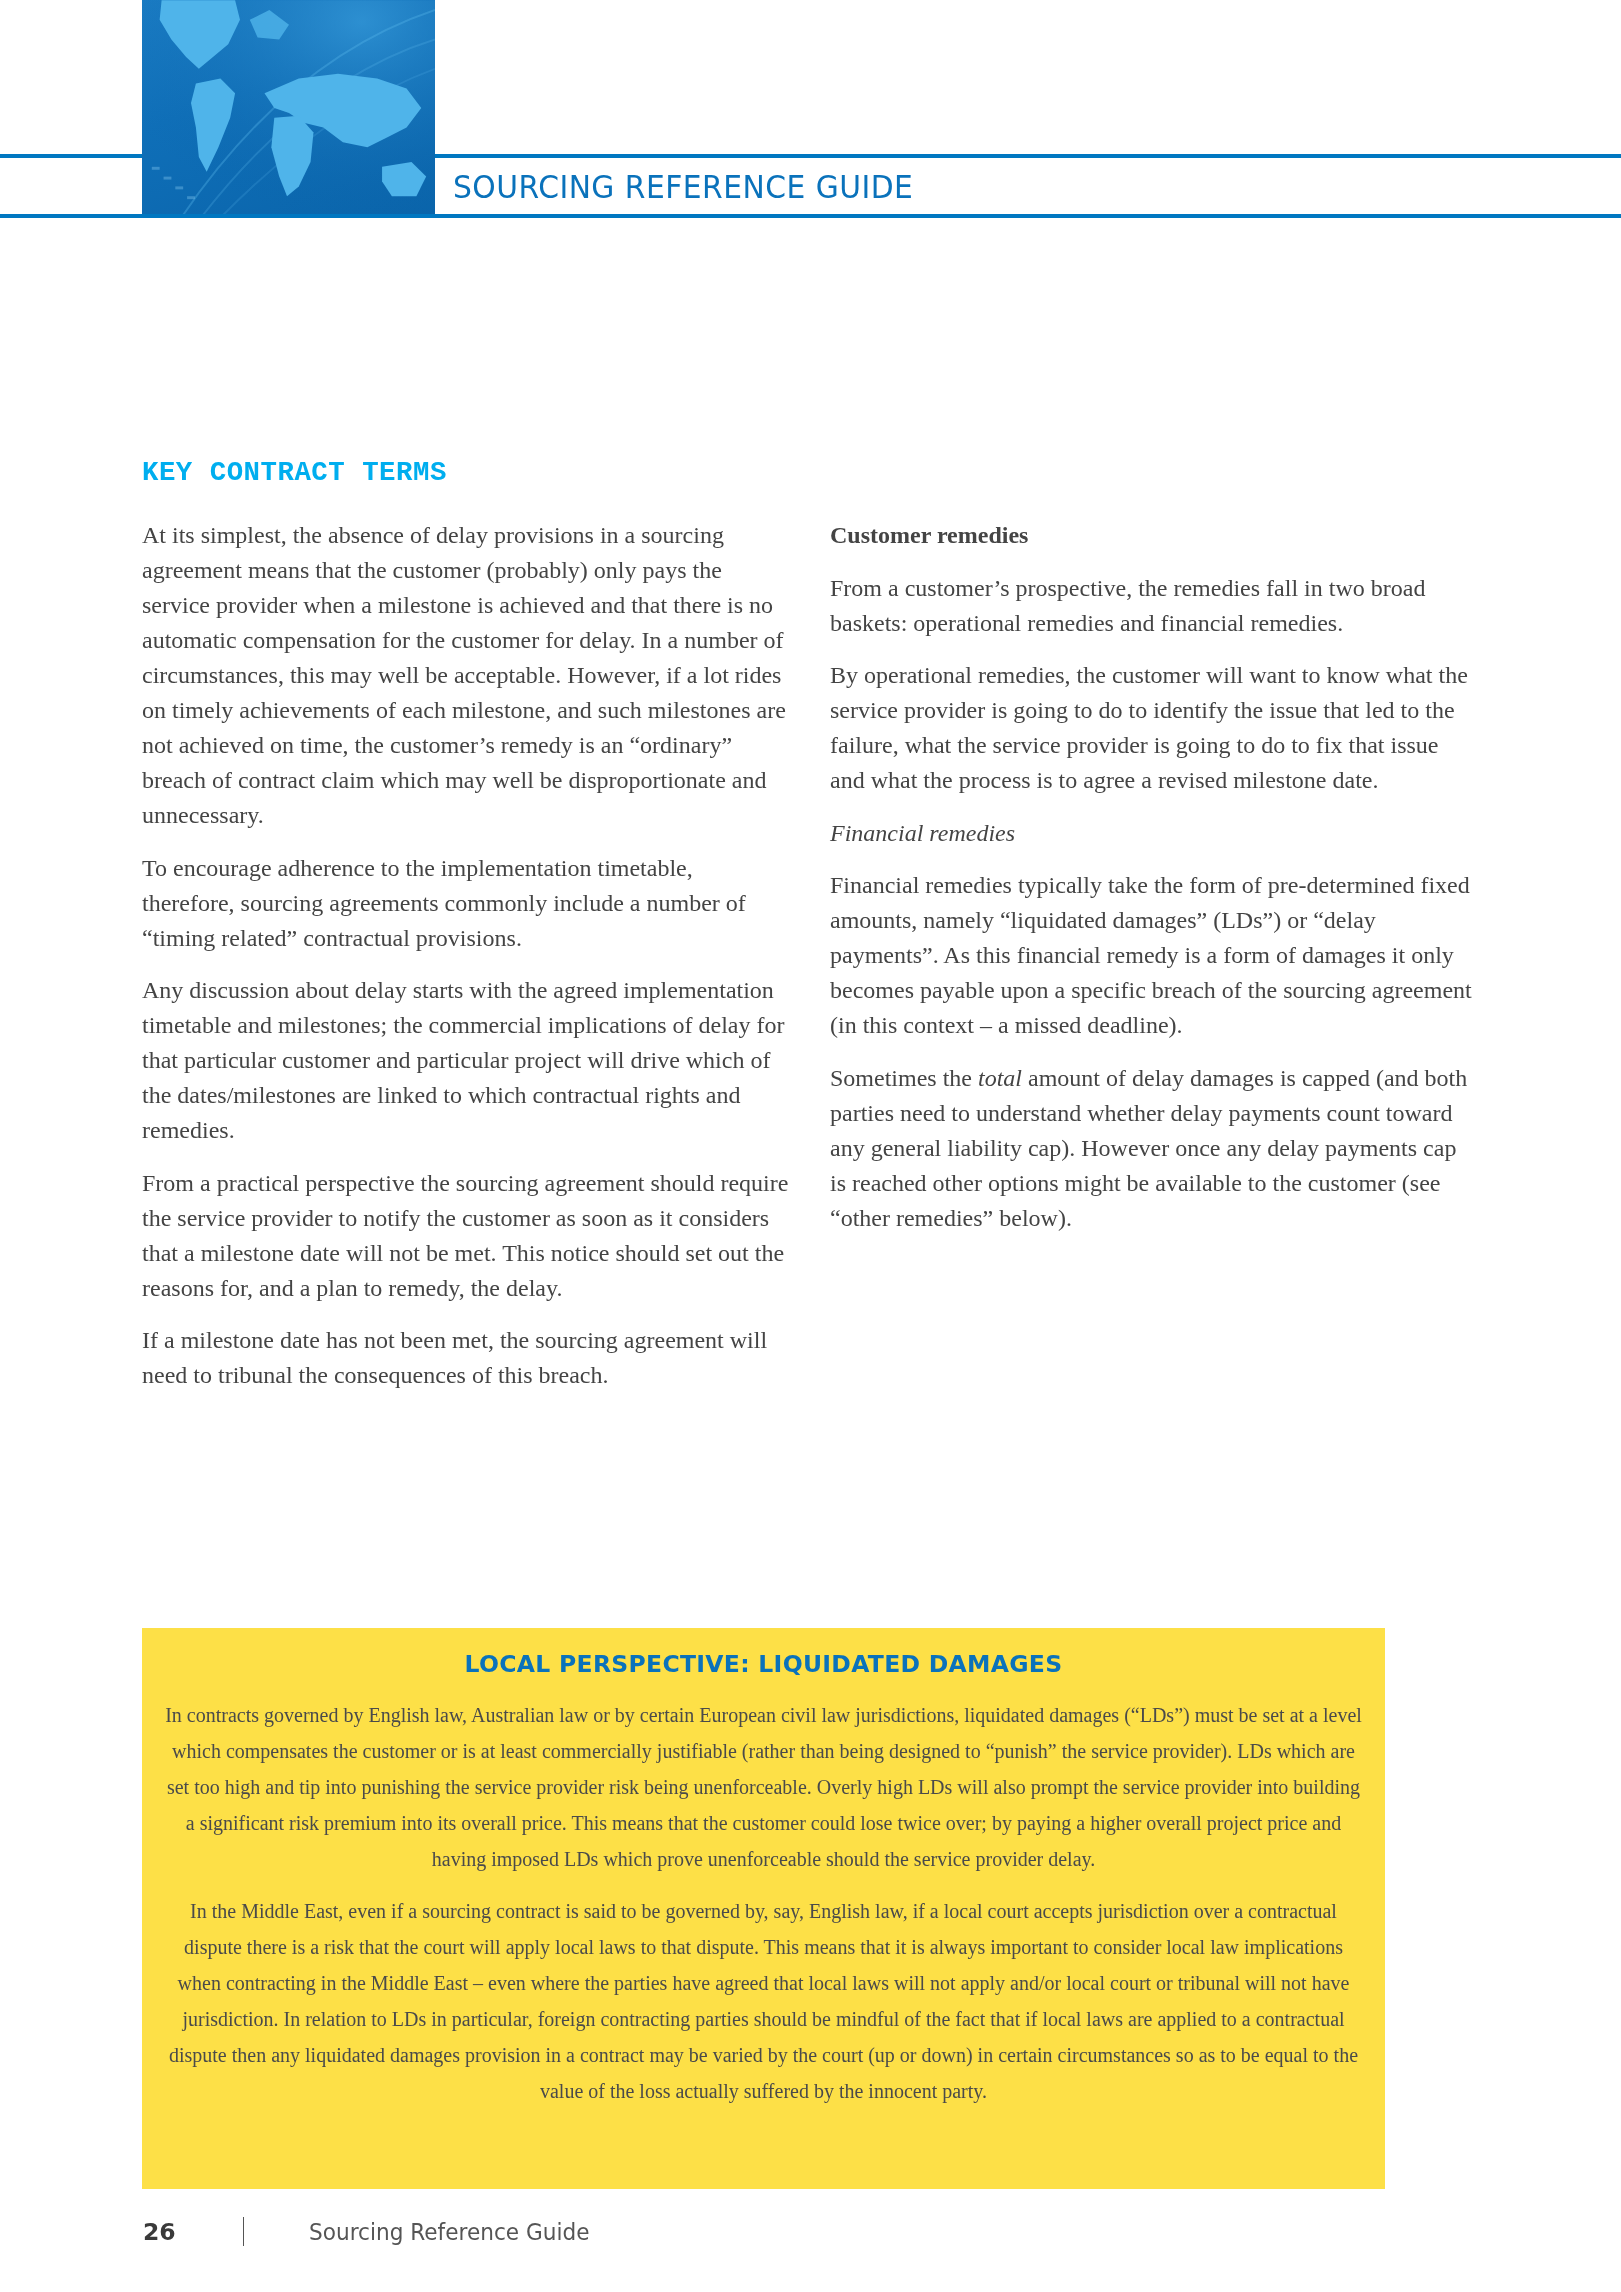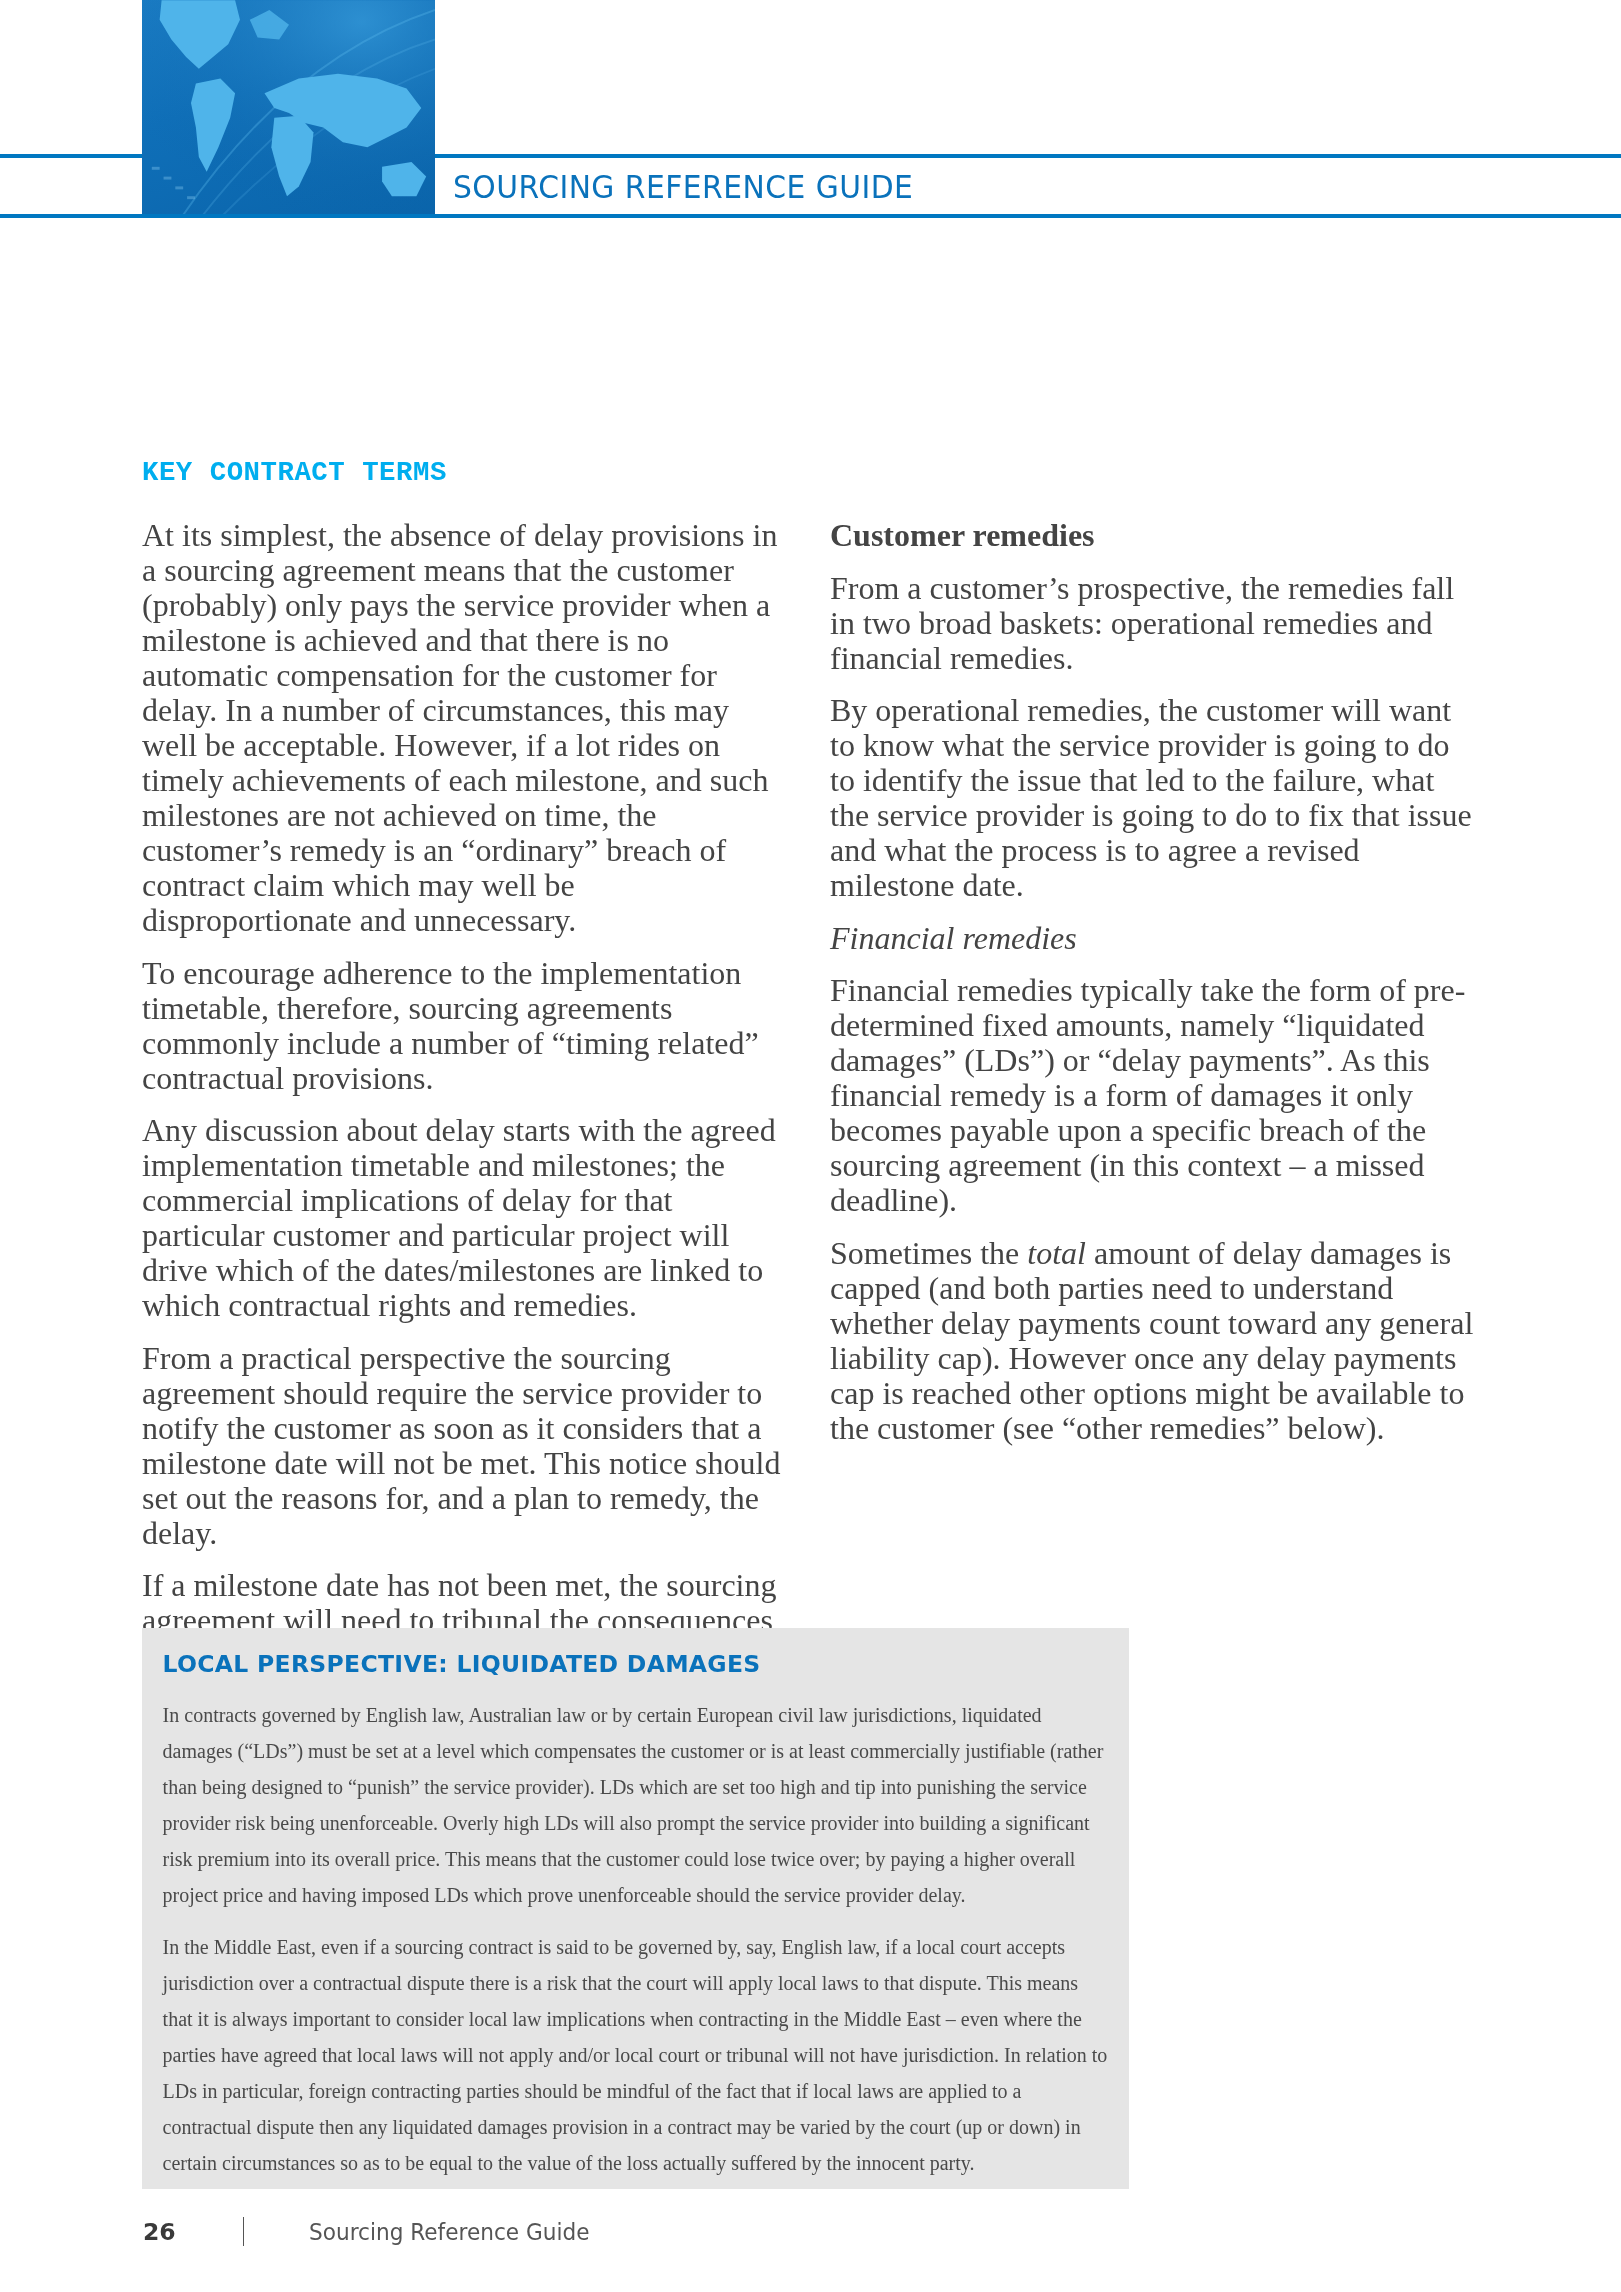--- a/index.html
+++ b/index.html
@@ -16,31 +16,31 @@
   .doc-title { position: absolute; left: 453px; top: 167px; height: 41px; line-height: 41px;
                font-family: "DejaVu Sans", sans-serif; font-size: 32px; letter-spacing: 0.5px;
                color: #0A72BB; white-space: nowrap; transform: scaleX(0.93); transform-origin: left center; }
 
   
   .section-title { position: absolute; left: 142px; top: 457px; font-family: Liberation Mono, monospace;
                    font-weight: bold; font-size: 27.4px; letter-spacing: 0.5px; color: #00AEEF; white-space: nowrap; }
 
   
   .col { position: absolute; top: 518px; font-family: "Liberation Serif", serif; color: #444444;
-         font-size: 32px; line-height: 35px; }
+         font-size: 24px; line-height: 35px; }
   .col.left { left: 142px; width: 647px; }
   .col.right { left: 830px; width: 647px; top: 518px; }
   .col p { margin: 0 0 17.6px 0; }
   .col .subhead { font-weight: bold; }
   .col .ital { font-style: italic; }
   .col em { font-style: italic; }
 
   
-  .callout { position: absolute; left: 142px; top: 1628px; width: 987px; height: 561px;
-             background: #e5e5e5; box-sizing: border-box; padding: 21.6px 20.6px 0 20.6px; }
+  .callout { position: absolute; left: 142px; top: 1628px; width: 1243px; height: 561px;
+             background: #fde047; box-sizing: border-box; padding: 21.6px 20.6px 0 20.6px; text-align: center; }
   .callout-title { font-family: "DejaVu Sans", sans-serif; font-weight: bold; font-size: 23.5px;
                    letter-spacing: 0.3px; color: #0A72BB; margin: 0 0 19.6px 0; white-space: nowrap; }
   .callout p { margin: 0 0 15.7px 0; font-family: "Liberation Serif", serif; font-size: 20px;
                line-height: 36px; color: #4a4a4a; }
 
   
   .footer { position: absolute; left: 143px; top: 2217px; height: 29px; display: flex; align-items: center;
             font-family: "DejaVu Sans", sans-serif; color: #555555; white-space: nowrap; gap: 38px; }
   .footer .pg { font-weight: bold; font-size: 23.5px; color: #3a3a3a; }
   .footer .sep { display: inline-block; width: 1px; height: 29px; background: #555555; margin: 0 27.4px 0 29px; }

